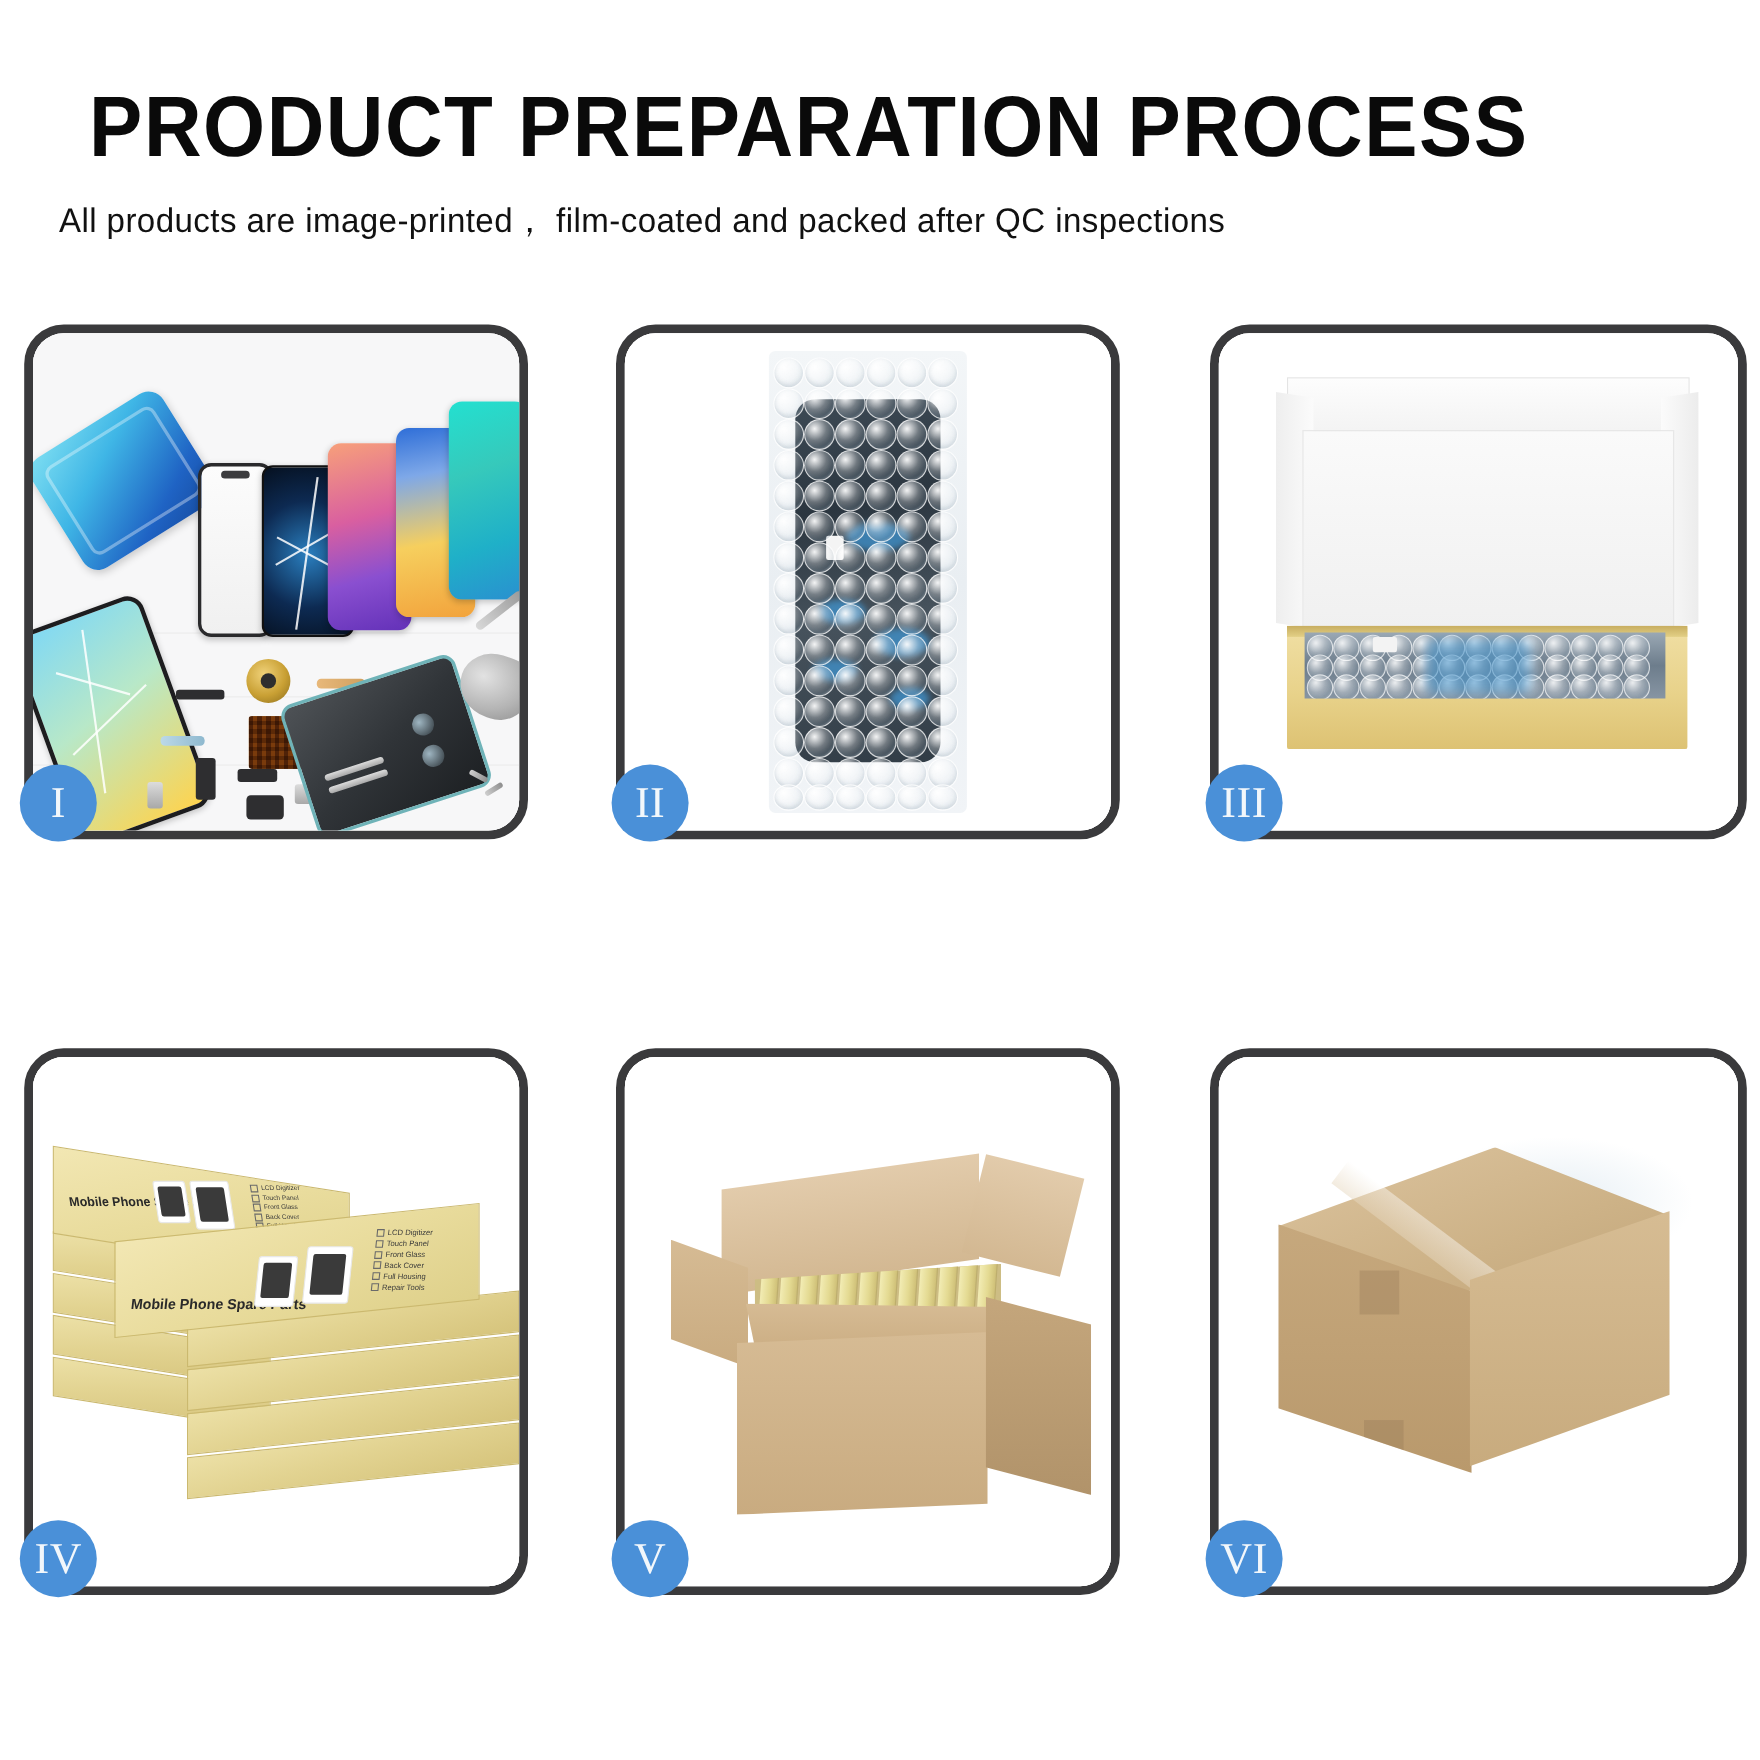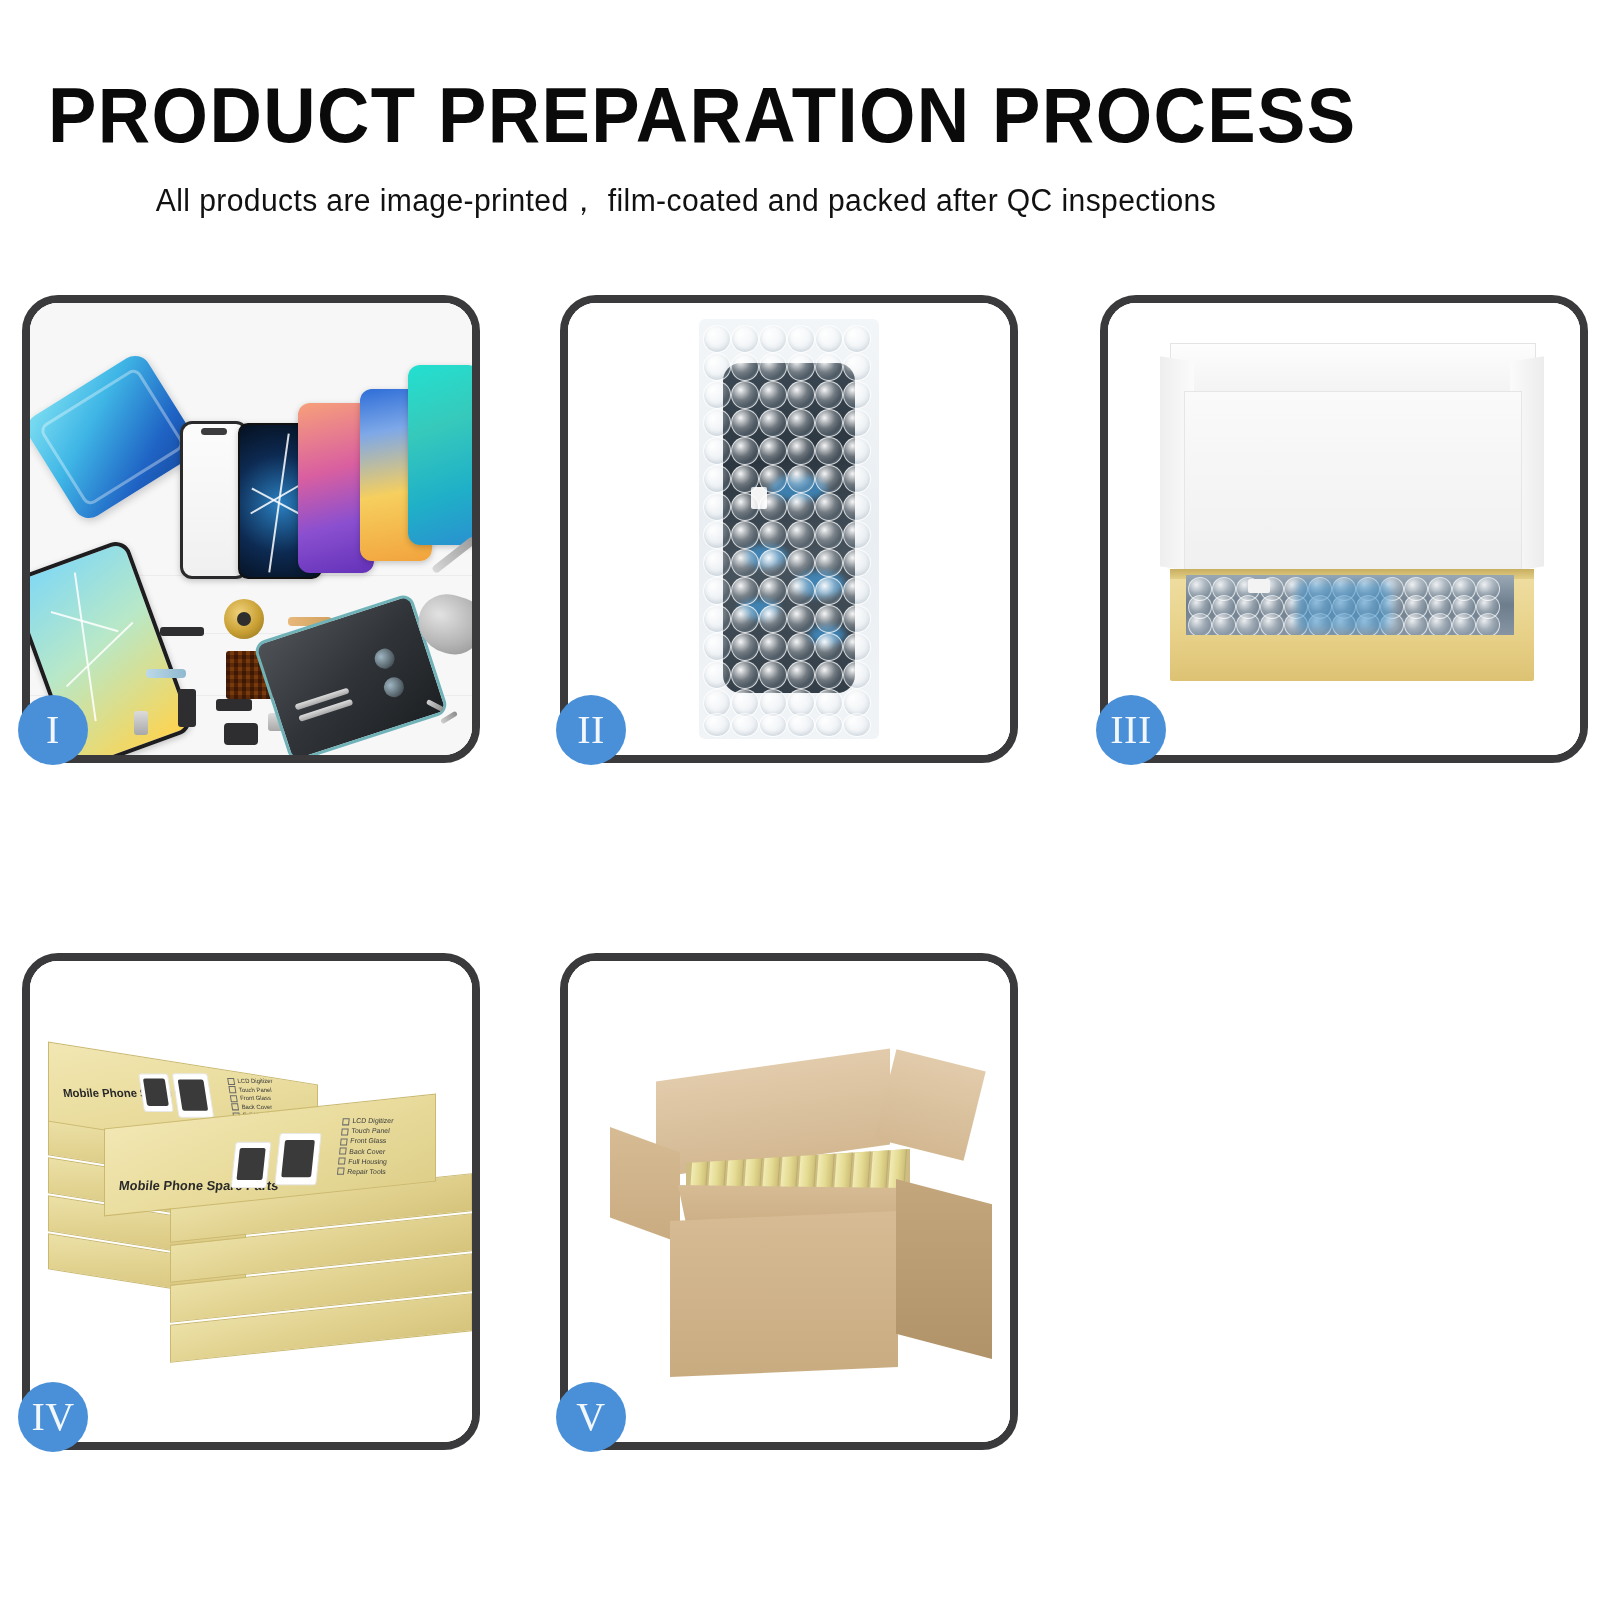--- a/index.html
+++ b/index.html
@@ -14,21 +14,22 @@
     overflow: hidden;
     font-family: "Liberation Sans", sans-serif;
     -webkit-font-smoothing: antialiased;
   }
 
   
   .header {
     position: absolute;
     top: 0; left: 0;
     width: 1372px;
-    text-align: center;
+    text-align: left;
+    padding-left: 33px;
   }
   .page-title {
     margin: 0;
     padding-top: 76px;
     font-family: "Liberation Sans", sans-serif;
     font-size: 78px;
     font-weight: 700;
     letter-spacing: 1.5px;
     color: #0a0a0a;
     line-height: 1.0;
@@ -711,14 +712,31 @@
           </div>
           <div class="flap-front kraft"></div>
           <div class="front kraft"></div>
           <div class="right kraft-d"></div>
         </div>
       </div>
     </div>
     <div class="badge">V</div>
   </div>
 
+  <div class="panel p6">
+    <div class="panel-inner">
+      <div class="scene" style="background:#ffffff">
+        <div class="sealed">
+          <div class="shadowdisc"></div>
+          <div class="top"></div>
+          <div class="tape"></div>
+          <div class="face-l">
+            <span class="tab" style="left:74px;top:42px"></span>
+            <span class="tab" style="left:78px;top:178px"></span>
+          </div>
+          <div class="face-r"></div>
+        </div>
+      </div>
+    </div>
+    <div class="badge">VI</div>
+  </div>
 
 </div>
 
 </body></html>

